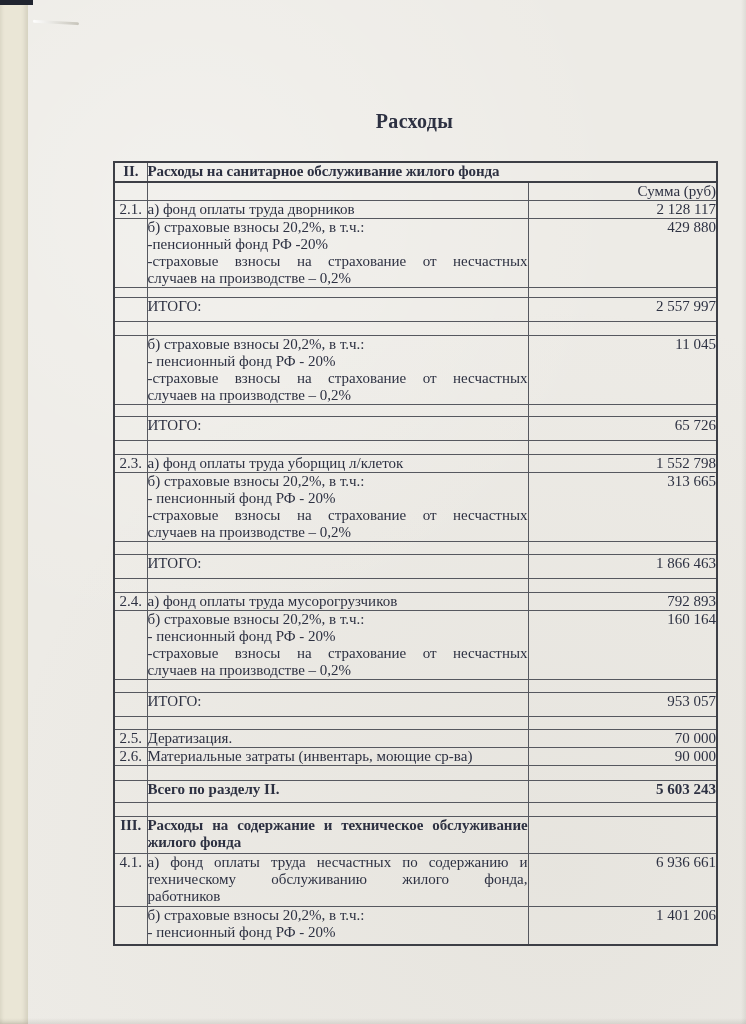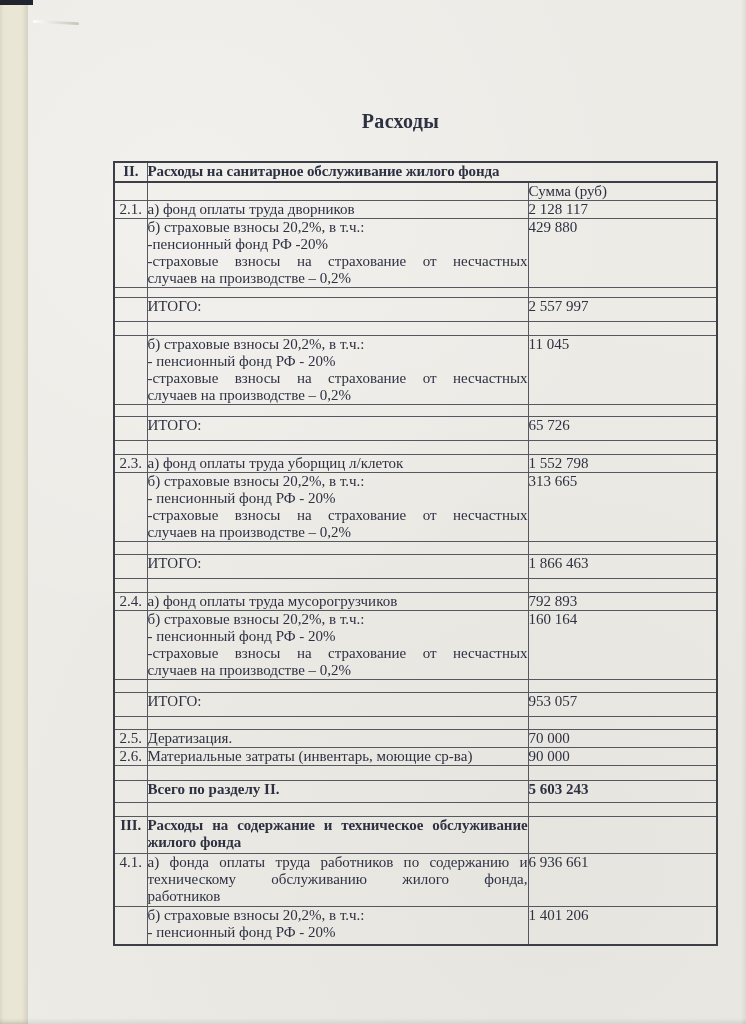--- a/index.html
+++ b/index.html
@@ -32,36 +32,36 @@
   }
   .edge-shade-right{
     position:absolute;right:0;top:0;width:5px;height:100%;
     background:linear-gradient(to left,rgba(90,85,75,.10),rgba(0,0,0,0));
   }
   .edge-shade-bottom{
     position:absolute;left:0;bottom:0;width:100%;height:6px;
     background:linear-gradient(to top,rgba(90,85,75,.13),rgba(0,0,0,0));
   }
   .title{
-    position:absolute;left:99px;top:110px;width:603px;
+    position:absolute;left:113px;top:110px;width:603px;
     text-align:center;font-size:20px;font-weight:700;letter-spacing:.3px;
   }
   table.expenses{
     position:absolute;left:113px;top:161px;width:603px;
     border-collapse:collapse;table-layout:fixed;
     border:2px solid var(--table-border,#3d3f46);
   }
   table.expenses td{
     border:1.4px solid var(--table-line,#56585f);
     font-size:15px;line-height:17px;vertical-align:top;
     padding:0;overflow:hidden;
   }
   .c-num{text-align:center;padding:1px 1px 0;}
   .c-desc{padding:1px 6px 0 7px;}
-  .c-amt{text-align:left;padding:1px 3px 0;}
+  .c-amt{text-align:right;padding:1px 3px 0;}
   .line{overflow:hidden;}
   .line.j{text-align:justify;text-align-last:justify;}
   tr.thick td{border-bottom-width:2.6px;border-bottom-color:var(--table-border,#3d3f46);}
   .row-section td{font-weight:700;letter-spacing:-.1px;}
   .row-total td{font-weight:700;}
   .row-itogo td,.row-total td{vertical-align:middle;}
 </style>
 </head>
 <body>
 
@@ -256,21 +256,21 @@
           <td class="c-num">III.</td>
           <td class="c-desc">
             <div class="line j">Расходы на содержание и техническое обслуживание</div>
             <div class="line">жилого фонда</div>
           </td>
           <td class="c-amt"></td>
         </tr>
         <tr class="row-item" style="height: 53px;">
           <td class="c-num">4.1.</td>
           <td class="c-desc">
-            <div class="line j">а) фонда оплаты труда работников по содержанию и</div>
+            <div class="line j">а) фонд оплаты труда несчастных по содержанию и</div>
             <div class="line j">техническому обслуживанию жилого фонда,</div>
             <div class="line">работников</div>
           </td>
           <td class="c-amt">6 936 661</td>
         </tr>
         <tr class="row-item" style="height: 38px;">
           <td class="c-num"></td>
           <td class="c-desc">
             <div class="line">б) страховые взносы 20,2%, в т.ч.:</div>
             <div class="line">- пенсионный фонд РФ - 20%</div>

